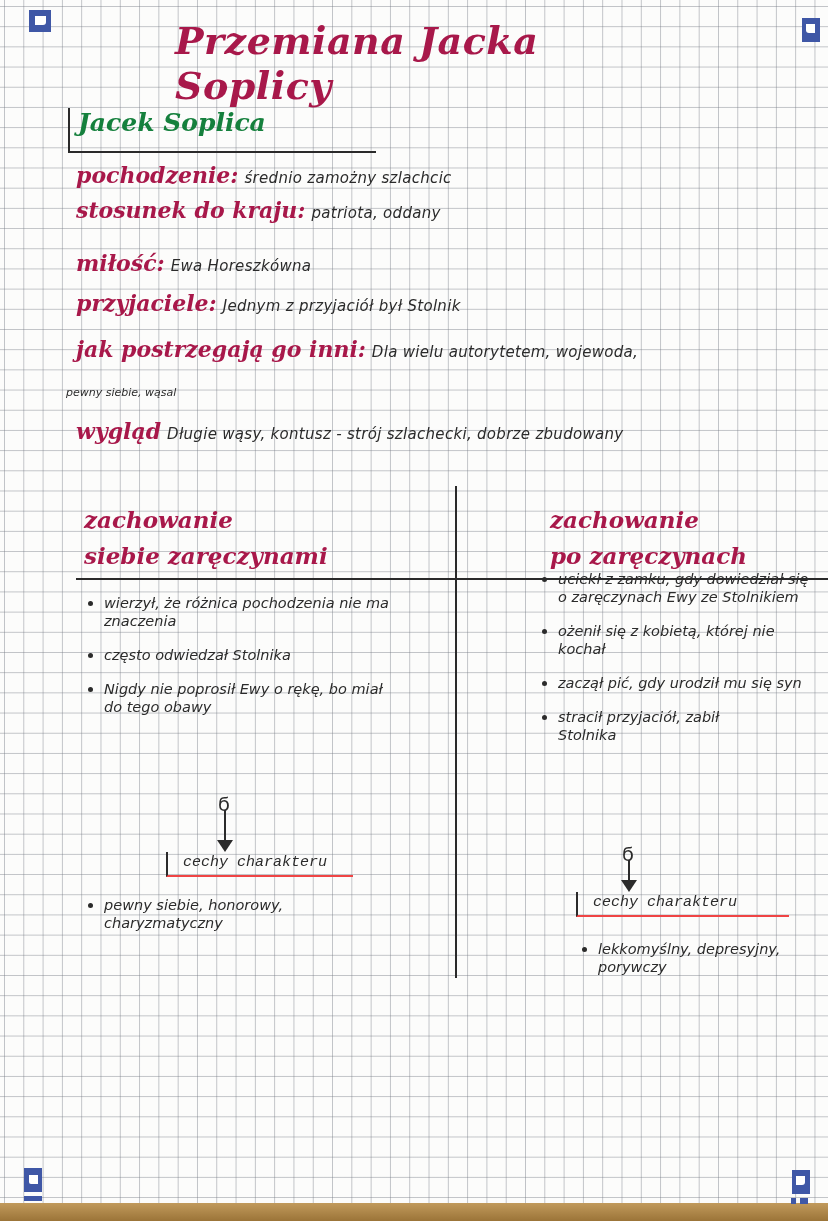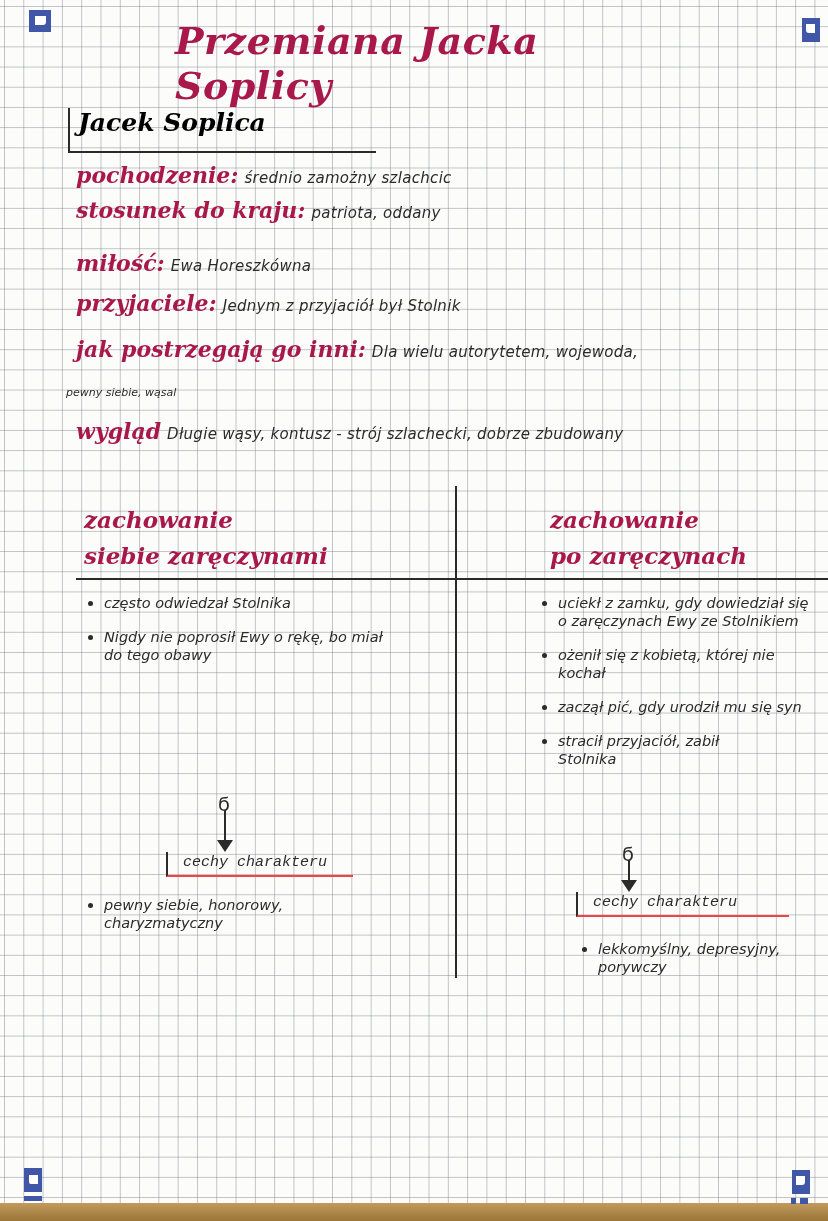--- a/index.html
+++ b/index.html
@@ -41,21 +41,21 @@
     position: absolute; left: 175px; top: 18px; width: 500px;
     color: #a8184a; font-family: "DejaVu Serif", serif; font-style: italic;
     font-size: 38px; font-weight: bold; letter-spacing: 0.5px;
   }
   .name-box {
     position: absolute; left: 68px; top: 108px; width: 306px; height: 43px;
     border-left: 2px solid #2a2a2a; border-bottom: 2px solid #2a2a2a;
   }
   .name-box span {
     position: absolute; left: 8px; top: 0px;
-    color: #000000; font-family: "DejaVu Serif", serif; font-style: italic;
+    color: #15803d; font-family: "DejaVu Serif", serif; font-style: italic;
     font-weight: bold; font-size: 25px;
   }
   .row {
     position: absolute; left: 76px; white-space: nowrap;
   }
   .lbl {
     color: #a8184a; font-family: "DejaVu Serif", serif; font-style: italic;
     font-weight: bold; font-size: 22px;
   }
   .val {
@@ -150,33 +150,34 @@
 </div>
 <div class="col-head" style="left:550px;top:502px;">
   <div>zachowanie</div>
   <div>po zaręczynach</div>
 </div>
 
 <div class="divider-h"></div>
 <div class="divider-v"></div>
 
 <ul class="bullets" style="left:86px;top:594px;width:340px;">
+  <li style="width:300px;">wierzył, że różnica pochodzenia nie ma znaczenia</li>
   <li>często odwiedzał Stolnika</li>
   <li style="width:290px;">Nigdy nie poprosił Ewy o rękę, bo miał do tego obawy</li>
 </ul>
 <div class="arrow-loop" style="left:218px;top:792px;">ϭ</div>
 <div class="arrow" style="left:224px;top:810px;height:40px;"></div>
 <div class="traits-box" style="left:166px;top:852px;width:170px;">
   <span>cechy charakteru</span>
 </div>
 <ul class="bullets" style="left:86px;top:896px;width:240px;">
   <li>pewny siebie, honorowy, charyzmatyczny</li>
 </ul>
 
-<ul class="bullets" style="left:540px;top:594px;width:280px;">
+<ul class="bullets" style="left:540px;top:570px;width:280px;">
   <li>uciekł z zamku, gdy dowiedział się o zaręczynach Ewy ze Stolnikiem</li>
   <li>ożenił się z kobietą, której nie kochał</li>
   <li>zaczął pić, gdy urodził mu się syn</li>
   <li style="width:220px;">stracił przyjaciół, zabił Stolnika</li>
 </ul>
 <div class="arrow-loop" style="left:622px;top:842px;">ϭ</div>
 <div class="arrow" style="left:628px;top:860px;height:30px;"></div>
 <div class="traits-box" style="left:576px;top:892px;width:196px;">
   <span>cechy charakteru</span>
 </div>

